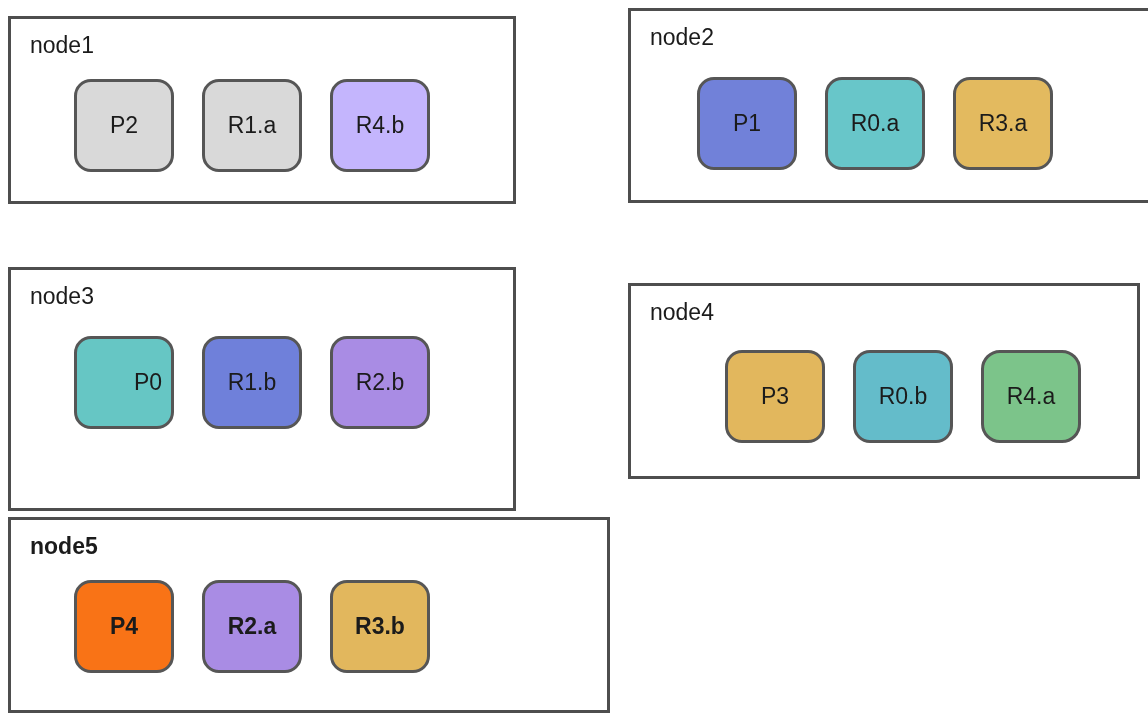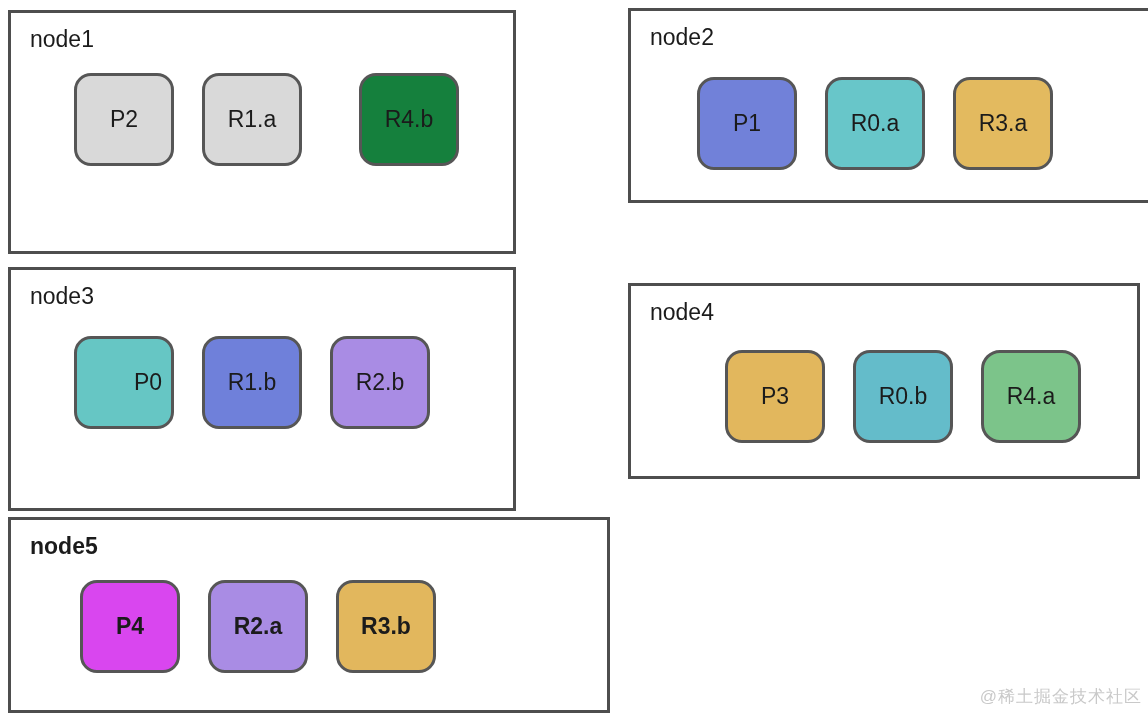--- a/index.html
+++ b/index.html
@@ -45,21 +45,21 @@
     border: 3px solid #565656;
     border-radius: 17px;
     display: flex;
     align-items: center;
     justify-content: center;
     font-size: 23px;
     color: #1b1b1b;
     white-space: nowrap;
   }
   
-  .node1 { left: 8px;   top: 10px;  width: 508px; height: 244px; }
+  .node1 { left: 8px;   top: 16px;  width: 508px; height: 188px; }
   .node2 { left: 628px; top: 8px;   width: 528px; height: 195px; }
   .node3 { left: 8px;   top: 267px; width: 508px; height: 244px; }
   .node4 { left: 628px; top: 283px; width: 512px; height: 196px; }
   .node5 { left: 8px;   top: 517px; width: 602px; height: 196px; font-weight: bold; }
   .node2 .box-row, .node3 .box-row { top: 66px; }
   .node4 .box-row { top: 64px; margin-left: 28px; }
   .node2 .box-row, .node4 .box-row { left: 66px; }
   .watermark {
     position: absolute;
     right: 6px;
@@ -72,21 +72,21 @@
 </head>
 <body>
 
 <div class="stage">
 
   <div class="node node1">
     <span class="node-title">node1</span>
     <div class="box-row">
       <div class="box" style="background: rgb(217, 217, 217);">P2</div>
       <div class="box" style="background: rgb(217, 217, 217);">R1.a</div>
-      <div class="box" style="background: #15803d; margin-left: 29px;">R4.b</div>
+      <div class="box" style="background: #c4b5fd;">R4.b</div>
     </div>
   </div>
 
   <div class="node node2">
     <span class="node-title">node2</span>
     <div class="box-row">
       <div class="box" style="background: rgb(113, 129, 217);">P1</div>
       <div class="box" style="background: rgb(104, 198, 201);">R0.a</div>
       <div class="box" style="background: rgb(227, 186, 95);">R3.a</div>
     </div>
@@ -106,21 +106,20 @@
     <div class="box-row">
       <div class="box" style="background: rgb(226, 183, 93);">P3</div>
       <div class="box" style="background: rgb(100, 188, 202);">R0.b</div>
       <div class="box" style="background: rgb(124, 196, 138); border-radius: 19px;">R4.a</div>
     </div>
   </div>
 
   <div class="node node5">
     <span class="node-title">node5</span>
     <div class="box-row">
-      <div class="box" style="background: #d946ef; margin-left: 6px;">P4</div>
+      <div class="box" style="background: #f97316;">P4</div>
       <div class="box" style="background: rgb(169, 140, 228);">R2.a</div>
       <div class="box" style="background: rgb(226, 183, 93);">R3.b</div>
     </div>
   </div>
 
-  <div class="watermark">@稀土掘金技术社区</div>
 
 </div>
 
 </body></html>

